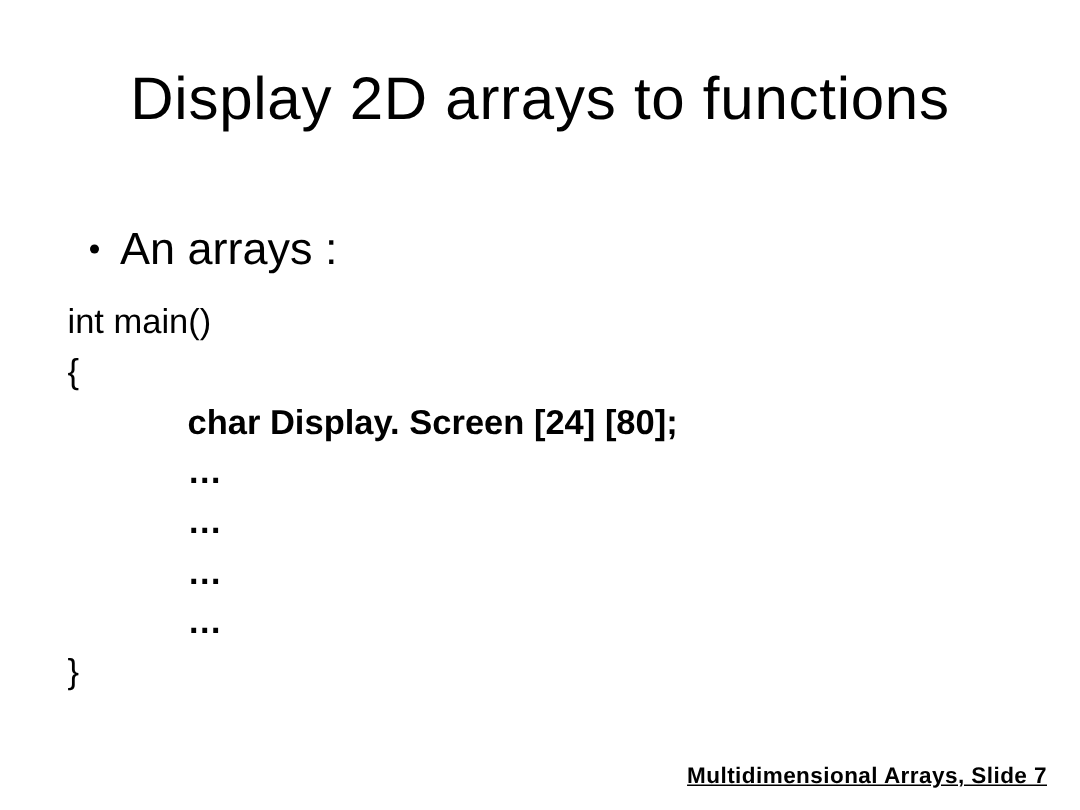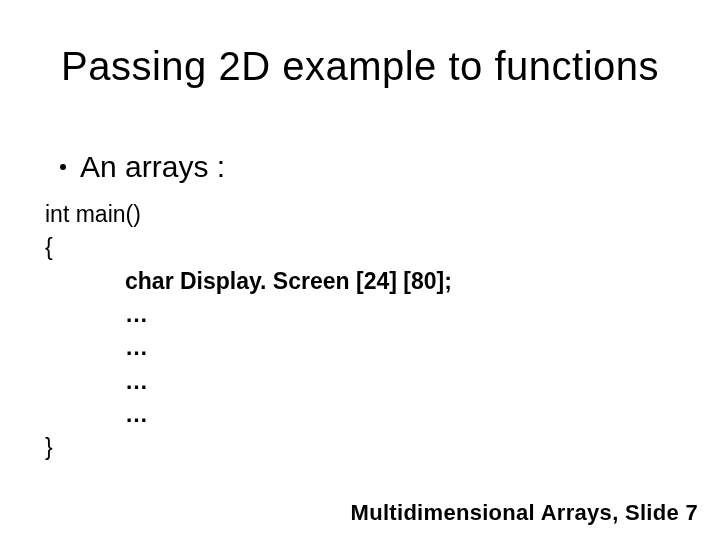--- a/index.html
+++ b/index.html
@@ -53,31 +53,32 @@
     line-height: 1.45;
   }
   .code .indent {
     padding-left: 80px;
     font-weight: bold;
   }
   .footer {
     position: absolute;
     bottom: 14px;
     right: 22px;
-    font-size: 22px;
+    font-size: 15px;
     font-weight: bold;
     letter-spacing: 0.3px;
+    text-decoration: underline;
   }
 </style>
 </head>
 <body>
 
 <div class="slide">
 
-  <div class="title">Passing 2D example to functions</div>
+  <div class="title">Display 2D arrays to functions</div>
 
   <div class="subhead">
     <span class="bullet-dot"></span><span>An arrays :</span>
   </div>
 
   <div class="code">
     <div>int main()</div>
     <div>{</div>
     <div class="indent">char Display. Screen [24] [80];</div>
     <div class="indent">…</div>

